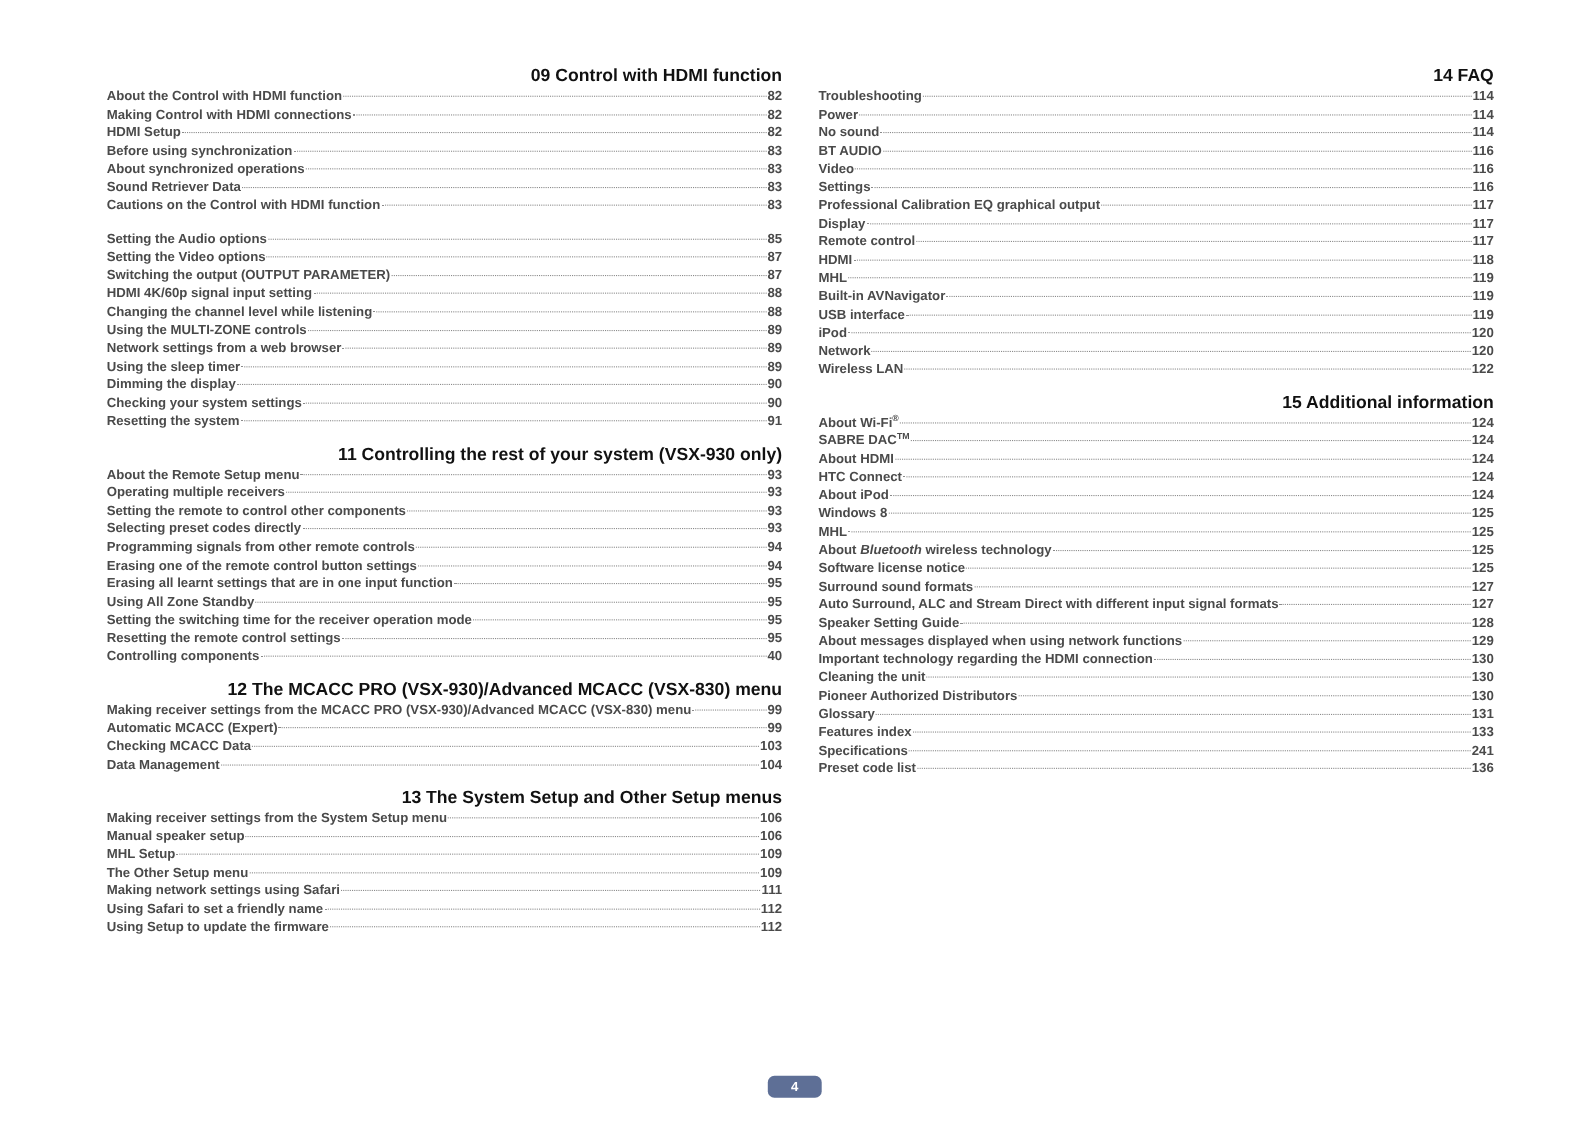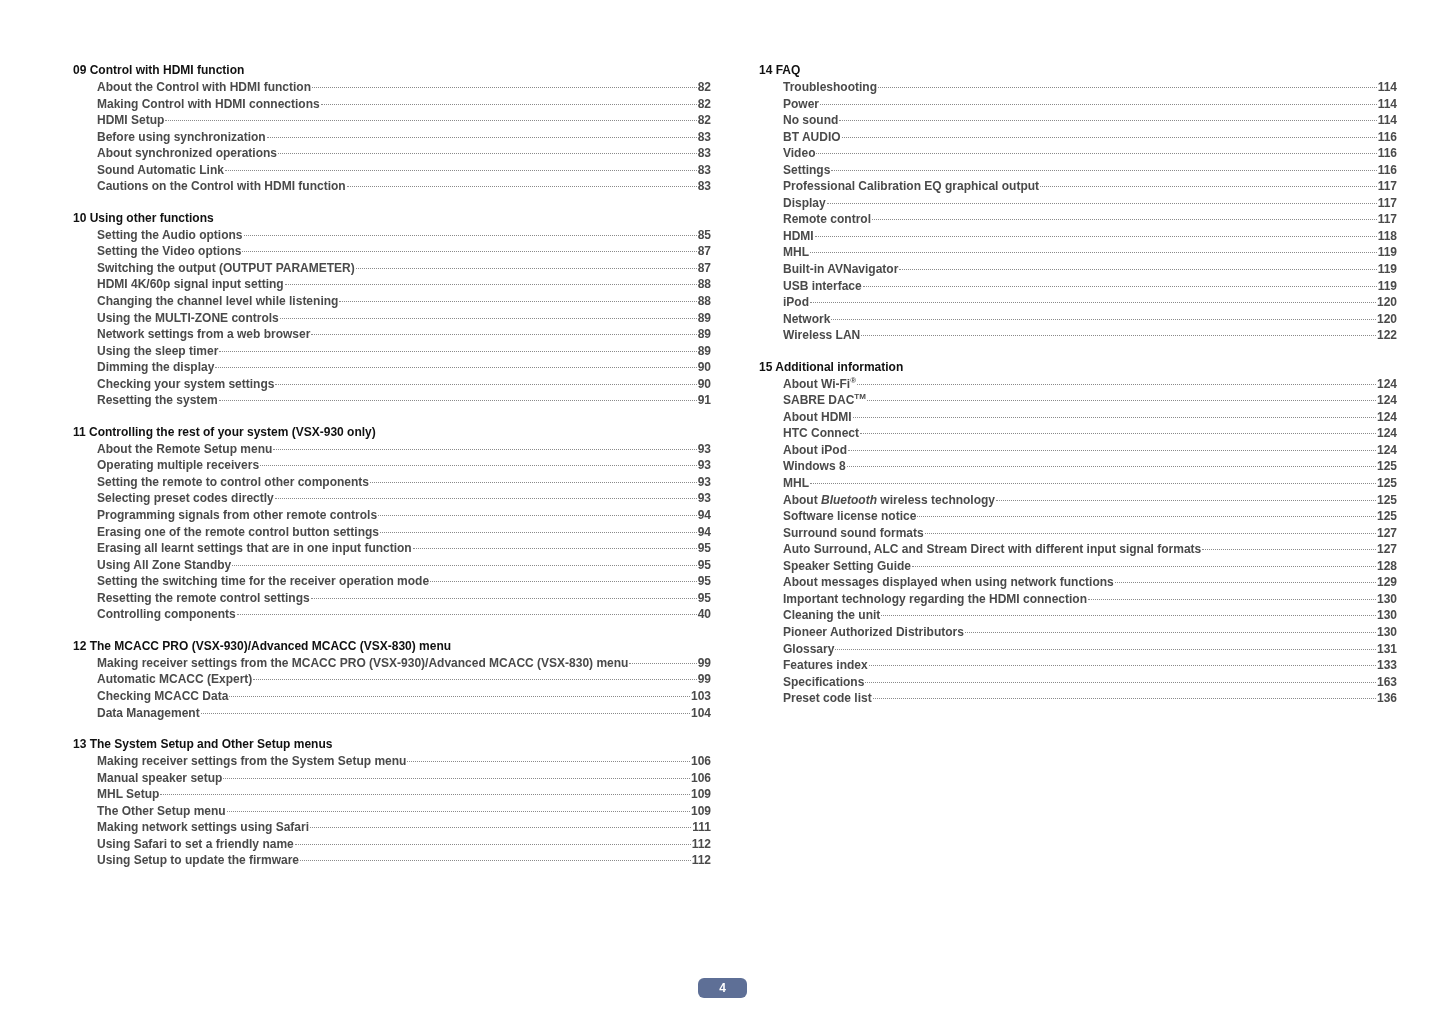--- a/index.html
+++ b/index.html
@@ -13,32 +13,33 @@
       position: relative;
       overflow: hidden;
       font-family: "Liberation Sans", sans-serif;
       color: #3a3a3a;
     }
     .column {
       position: absolute;
       top: 61px;
     }
     .col-left { left: 73px; width: 638px; }
-    .col-right { left: 759px; width: 638px; }
+    .col-right { left: 720px; width: 638px; }
 
     .section { margin: 0 0 14px 0; }
     .section-title {
       font-family: "Liberation Sans", sans-serif;
       font-weight: bold;
-      font-size: 12px;
+      font-size: 16px;
       color: #111111;
       line-height: 18px;
       height: 18px;
       margin: 0;
       white-space: nowrap;
+      text-align: right;
     }
     .entries {
       list-style: none;
       margin: 0;
       padding: 0 0 0 24px;
       font-weight: bold;
     }
     .entry {
       display: flex;
       align-items: baseline;
@@ -102,33 +103,32 @@
           <span class="label"><span>Before using synchronization</span></span>
           <span class="leader"></span>
           <span class="page">83</span>
         </li>
         <li class="entry">
           <span class="label"><span>About synchronized operations</span></span>
           <span class="leader"></span>
           <span class="page">83</span>
         </li>
         <li class="entry">
-          <span class="label"><span>Sound Automatic Link</span></span>
+          <span class="label"><span>Sound Retriever Data</span></span>
           <span class="leader"></span>
           <span class="page">83</span>
         </li>
         <li class="entry">
           <span class="label"><span>Cautions on the Control with HDMI function</span></span>
           <span class="leader"></span>
           <span class="page">83</span>
         </li>
       </ul>
     </div>
     <div class="section">
-      <h2 class="section-title">10 Using other functions</h2>
       <ul class="entries">
         <li class="entry">
           <span class="label"><span>Setting the Audio options</span></span>
           <span class="leader"></span>
           <span class="page">85</span>
         </li>
         <li class="entry">
           <span class="label"><span>Setting the Video options</span></span>
           <span class="leader"></span>
           <span class="page">87</span>
@@ -481,21 +481,21 @@
           <span class="page">131</span>
         </li>
         <li class="entry">
           <span class="label"><span>Features index</span></span>
           <span class="leader"></span>
           <span class="page">133</span>
         </li>
         <li class="entry">
           <span class="label"><span>Specifications</span></span>
           <span class="leader"></span>
-          <span class="page">163</span>
+          <span class="page">241</span>
         </li>
         <li class="entry">
           <span class="label"><span>Preset code list</span></span>
           <span class="leader"></span>
           <span class="page">136</span>
         </li>
       </ul>
     </div>
   </div>
 

